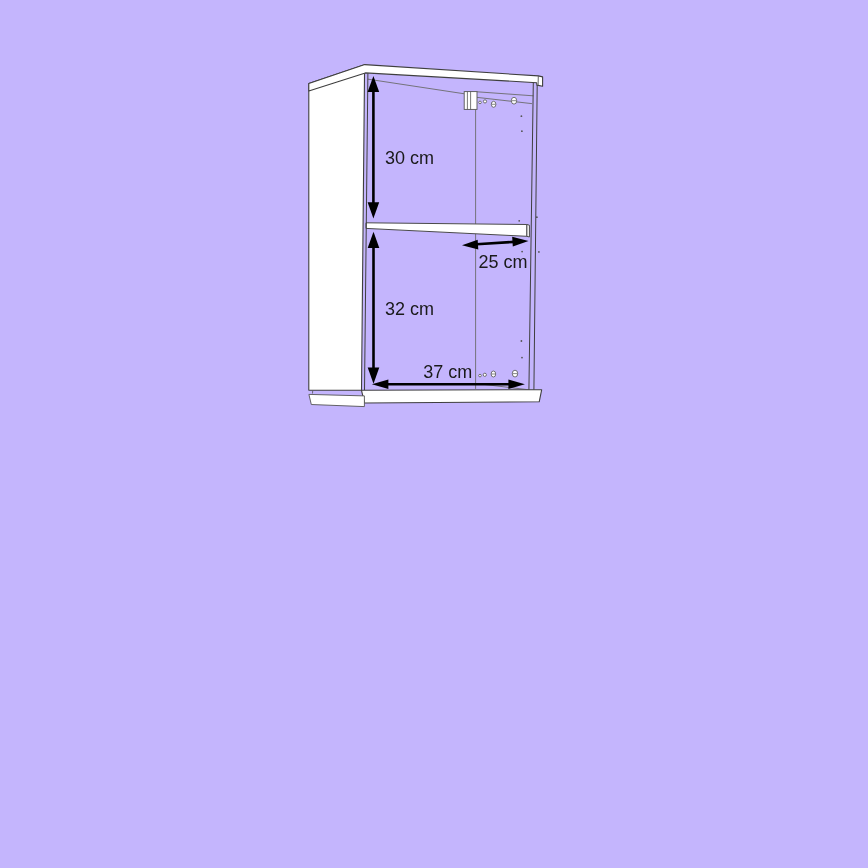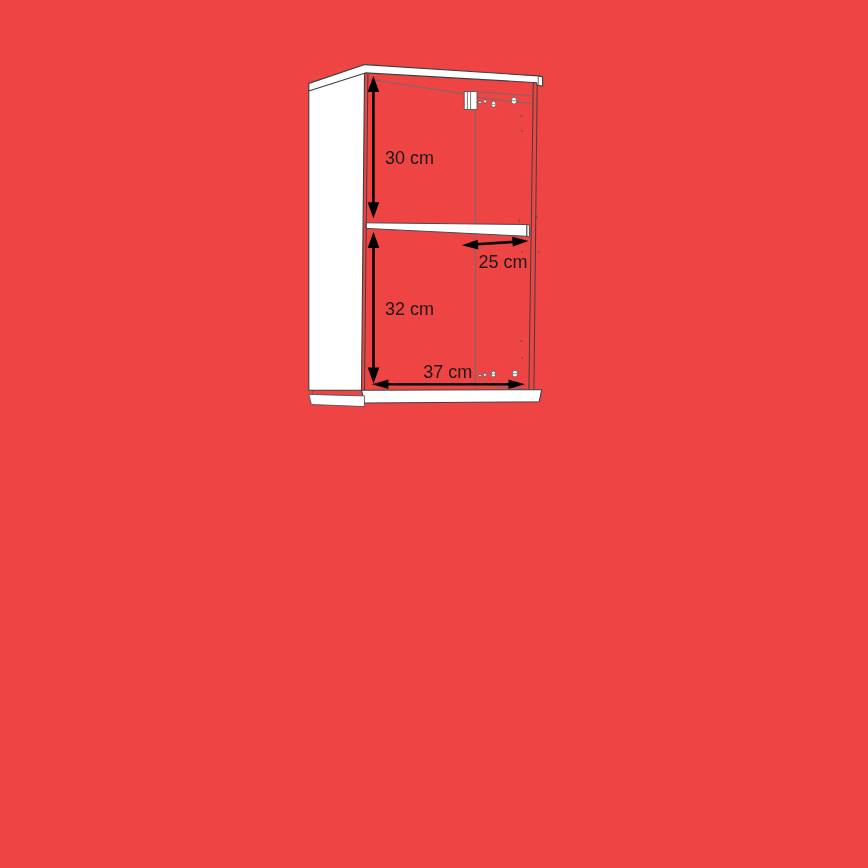--- a/index.html
+++ b/index.html
@@ -1,16 +1,16 @@
 <!DOCTYPE html>
 <html><head>
 <meta charset="utf-8">
 <style>
   html,body{margin:0;padding:0;background:#ffffff;}
-  .page{position:relative;width:868px;height:868px;background:#ef4444;overflow:hidden;
+  .page{position:relative;width:868px;height:868px;background:#c4b5fd;overflow:hidden;
         font-family:"Liberation Sans",sans-serif;}
   svg{position:absolute;left:0;top:0;}
   .dim-label{font-family:"Liberation Sans",sans-serif;font-size:18px;fill:#1a1a1a;}
 </style>
 </head>
 <body>
 
 <div class="page">
   <svg width="868" height="868" viewBox="0 0 868 868">
 

